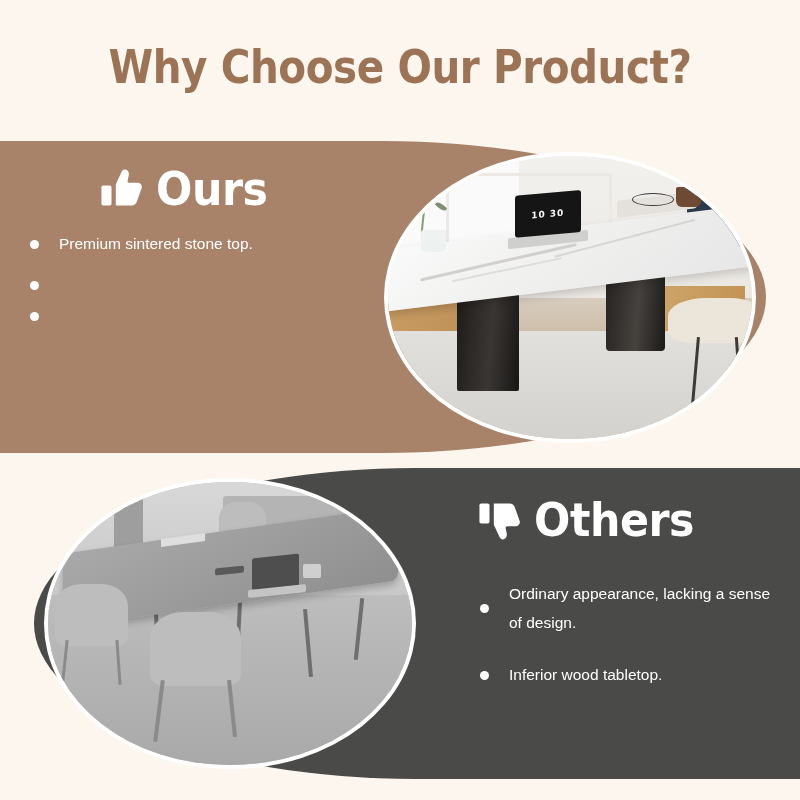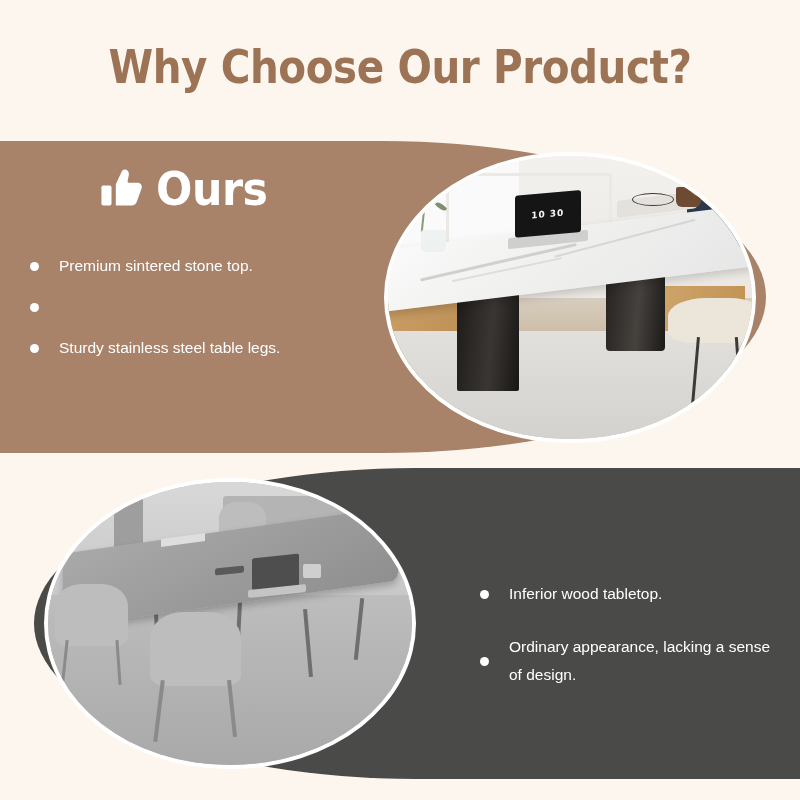--- a/index.html
+++ b/index.html
@@ -110,21 +110,21 @@
   #ours-head { left: 100px; top: 166px; }
   #others-head { left: 478px; top: 497px; }
 
   .thumb-icon { width: 46px; height: 46px; display: block; }
 
   
   .bullets {
     position: absolute;
     color: #FFFFFF;
   }
-  #ours-bullets { left: 30px; top: 252px; width: 345px; }
+  #ours-bullets { left: 30px; top: 230px; width: 345px; }
   #others-bullets { left: 480px; top: 580px; width: 300px; }
 
   .bullet-row {
     display: flex;
     align-items: center;
     margin-bottom: 22px;
   }
   .bullet-dot {
     width: 9px;
     height: 9px;
@@ -261,21 +261,20 @@
   <div id="ours-bullets" class="bullets">
     <div class="bullet-row">
       <span class="bullet-dot"></span>
       <span class="bullet-text">Premium sintered stone top.</span>
     </div>
     <div class="bullet-row">
       <span class="bullet-dot"></span>
     </div>
     <div class="bullet-row">
       <span class="bullet-dot"></span>
-      <span class="bullet-text">Sturdy stainless steel table legs.</span>
     </div>
   </div>
 
   <div id="others-band"></div>
 
   <div id="others-photo">
     <div class="photo-inner">
       <div class="g-wall"></div>
       <div class="g-wall-panel"></div>
       <div class="g-pillar"></div>
@@ -300,25 +299,34 @@
       <div class="g-chair" style="left:2%;top:36%;width:20%;height:22%;"></div>
       <div class="g-chair-dark" style="left:4%;top:56%;width:3px;height:18%;transform:rotate(6deg);"></div>
       <div class="g-chair-dark" style="left:19%;top:56%;width:3px;height:16%;transform:rotate(-4deg);"></div>
 
       <div class="g-chair" style="left:28%;top:46%;width:25%;height:26%;"></div>
       <div class="g-chair-dark" style="left:30%;top:70%;width:4px;height:22%;transform:rotate(7deg);"></div>
       <div class="g-chair-dark" style="left:50%;top:70%;width:4px;height:20%;transform:rotate(-6deg);"></div>
     </div>
   </div>
 
+  <div id="others-head" class="section-head">
+    <span>
+      <svg class="thumb-icon" viewBox="0 0 64 64" aria-hidden="true">
+        <rect x="2" y="9" width="14" height="28" rx="2.5" fill="#FFFFFF"></rect>
+        <path d="M22 9 h22 c3.4 0 6.3 2.2 7.2 5.3 L58 33.5 c1 3.6-1.7 7.2-5.5 7.2 H40.5 c-1.4 0-2.4 1.3-2.1 2.6 l1.6 7.6 C40.9 55.5 38.3 59 34.6 59 c-1.9 0-3.7-1.1-4.5-2.9 l-7.3-15.6 c-0.5-1-0.8-2.2-0.8-3.4 Z" fill="#FFFFFF"></path>
+      </svg>
+    </span>
+    <span class="head-text">Others</span>
+  </div>
 
   <div id="others-bullets" class="bullets">
     <div class="bullet-row">
       <span class="bullet-dot"></span>
+      <span class="bullet-text">Ordinary appearance, lacking a sense of design.</span>
+    </div>
+    <div class="bullet-row">
+      <span class="bullet-dot"></span>
       <span class="bullet-text">Inferior wood tabletop.</span>
     </div>
-    <div class="bullet-row">
-      <span class="bullet-dot"></span>
-      <span class="bullet-text">Ordinary appearance, lacking a sense of design.</span>
-    </div>
   </div>
 
 </div>
 
 </body></html>

